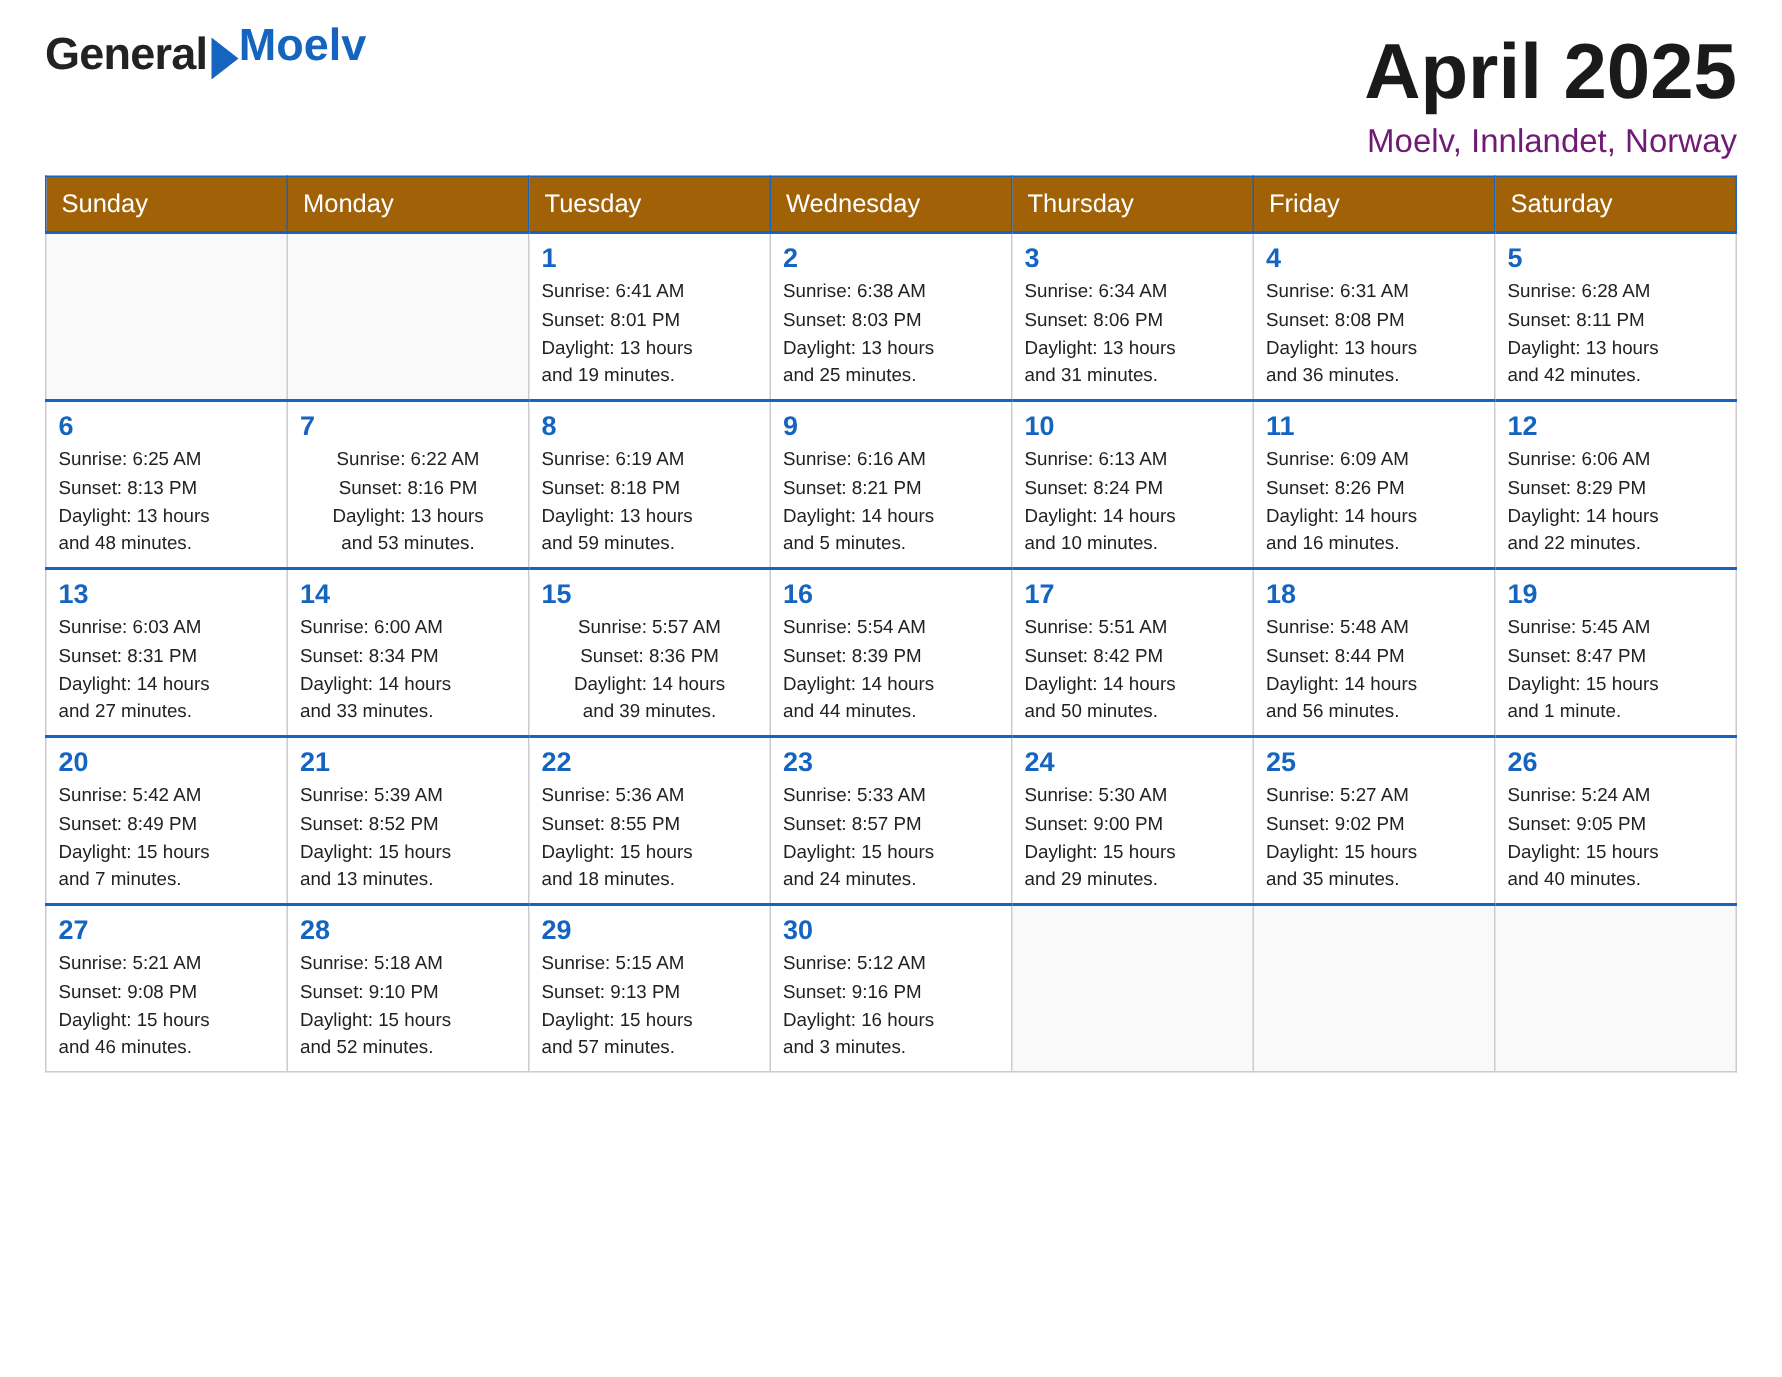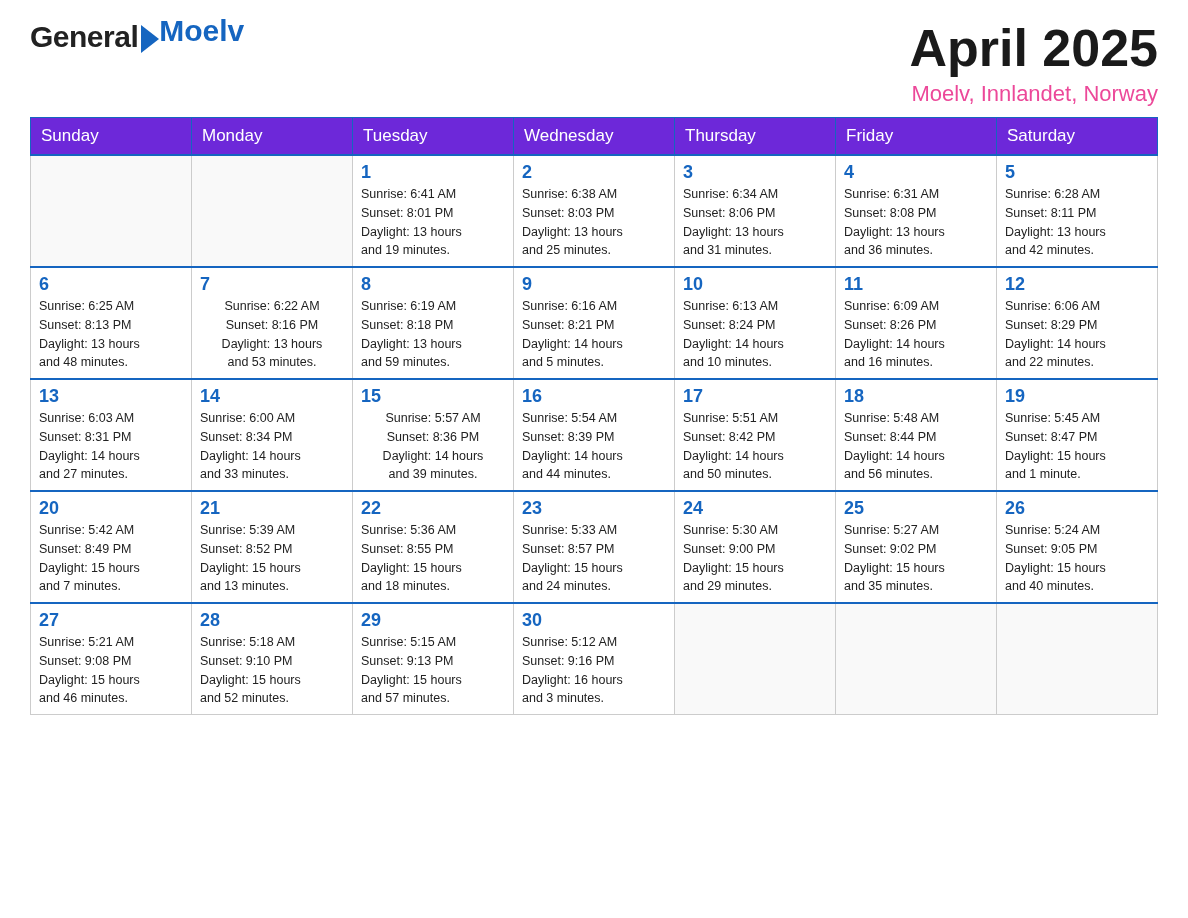--- a/index.html
+++ b/index.html
@@ -21,30 +21,30 @@
       text-align: right;
     }
     .title-month {
       font-size: 52px;
       font-weight: bold;
       color: #1a1a1a;
       line-height: 1.1;
     }
     .title-location {
       font-size: 22px;
-      color: #ec4899;
+      color: #701a75;
       margin-top: 4px;
     }
     .calendar {
       width: 100%;
       border-collapse: collapse;
       margin-top: 8px;
     }
     .calendar thead th {
-      background-color: #6d28d9;
+      background-color: #a16207;
       color: #fff;
       font-size: 17px;
       font-weight: normal;
       padding: 8px 10px;
       text-align: left;
       border: 1px solid #1565c0;
     }
     .calendar tbody td {
       vertical-align: top;
       border: 1px solid #ccc;

